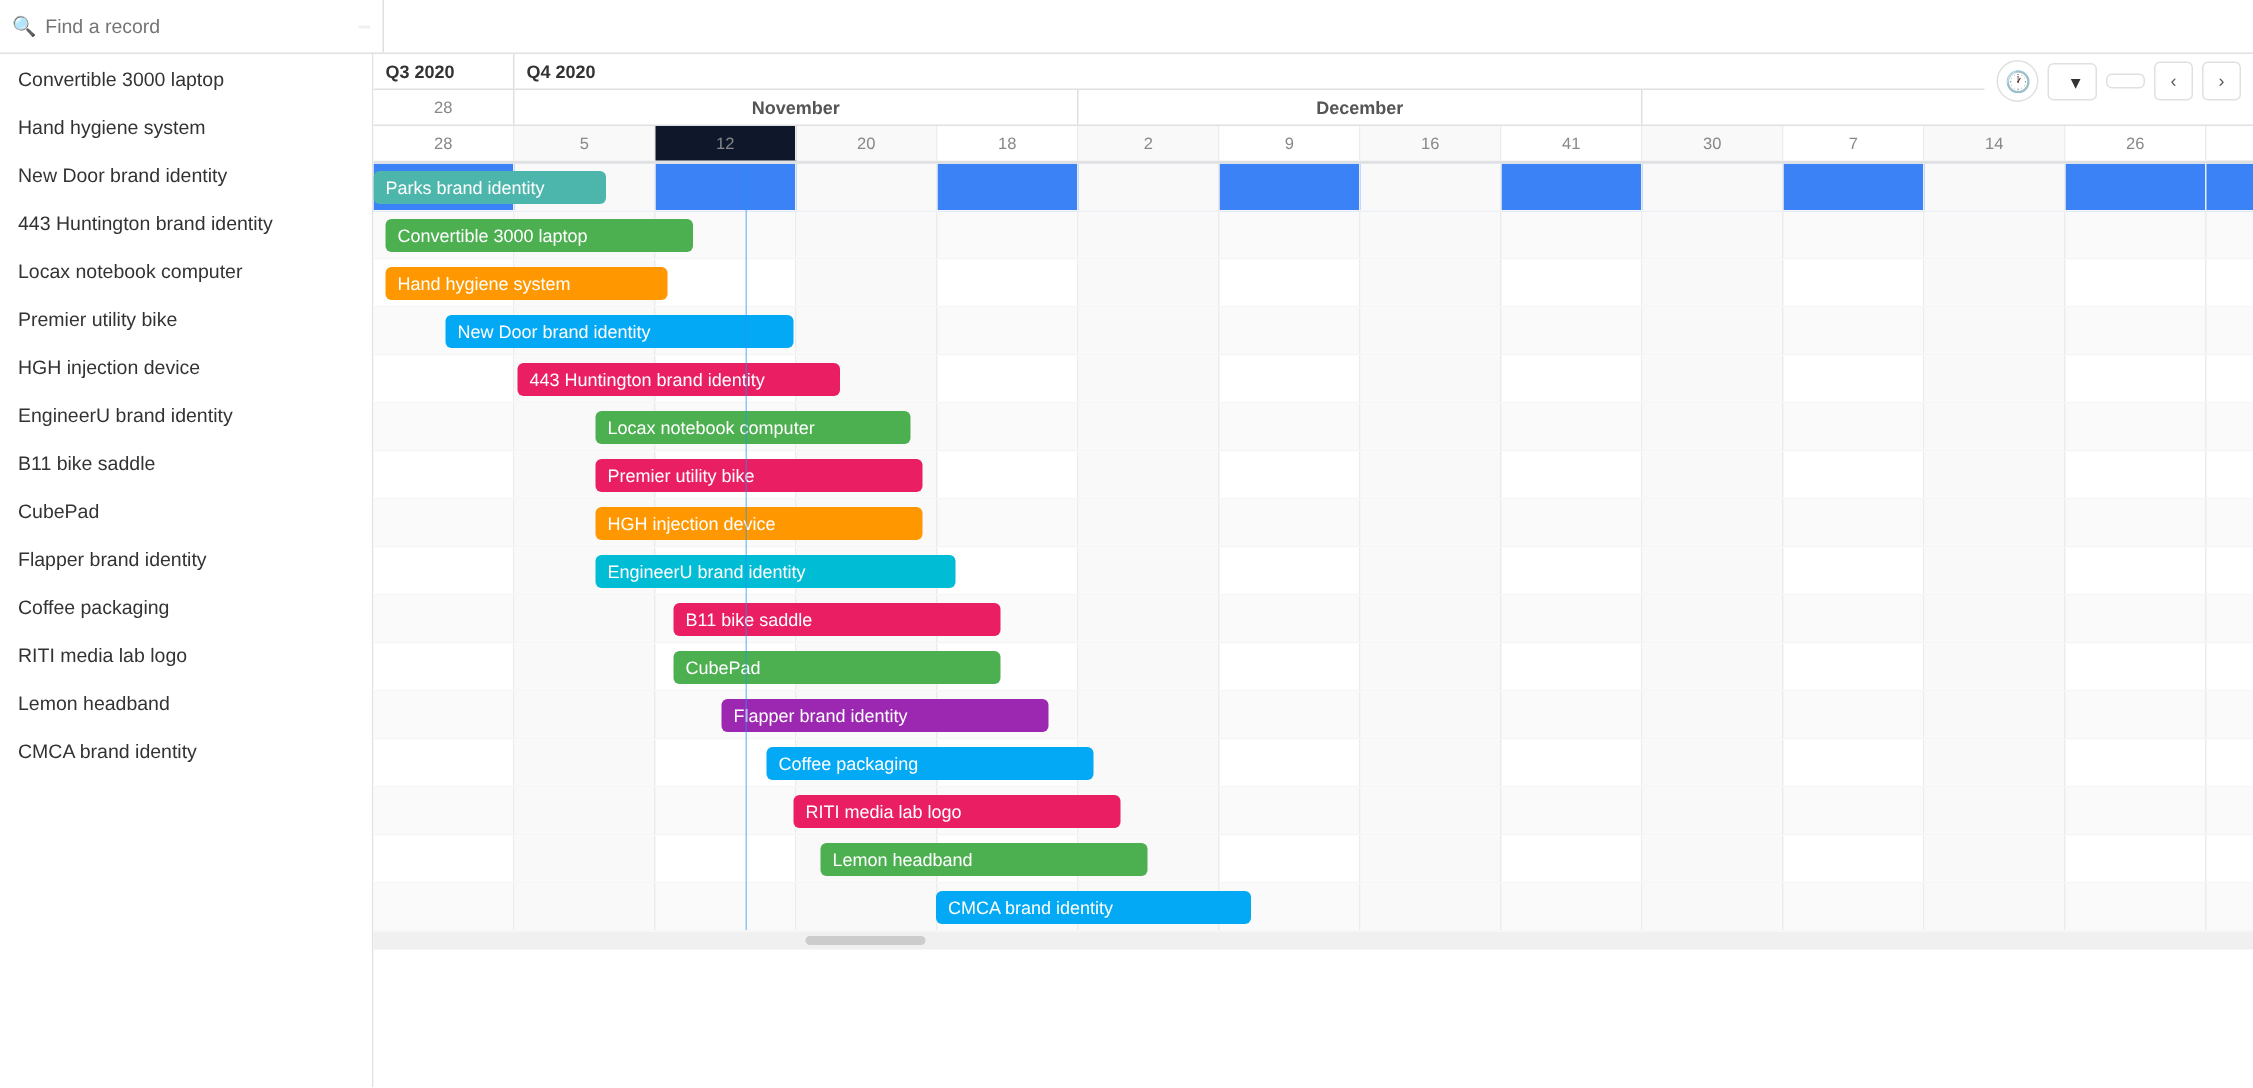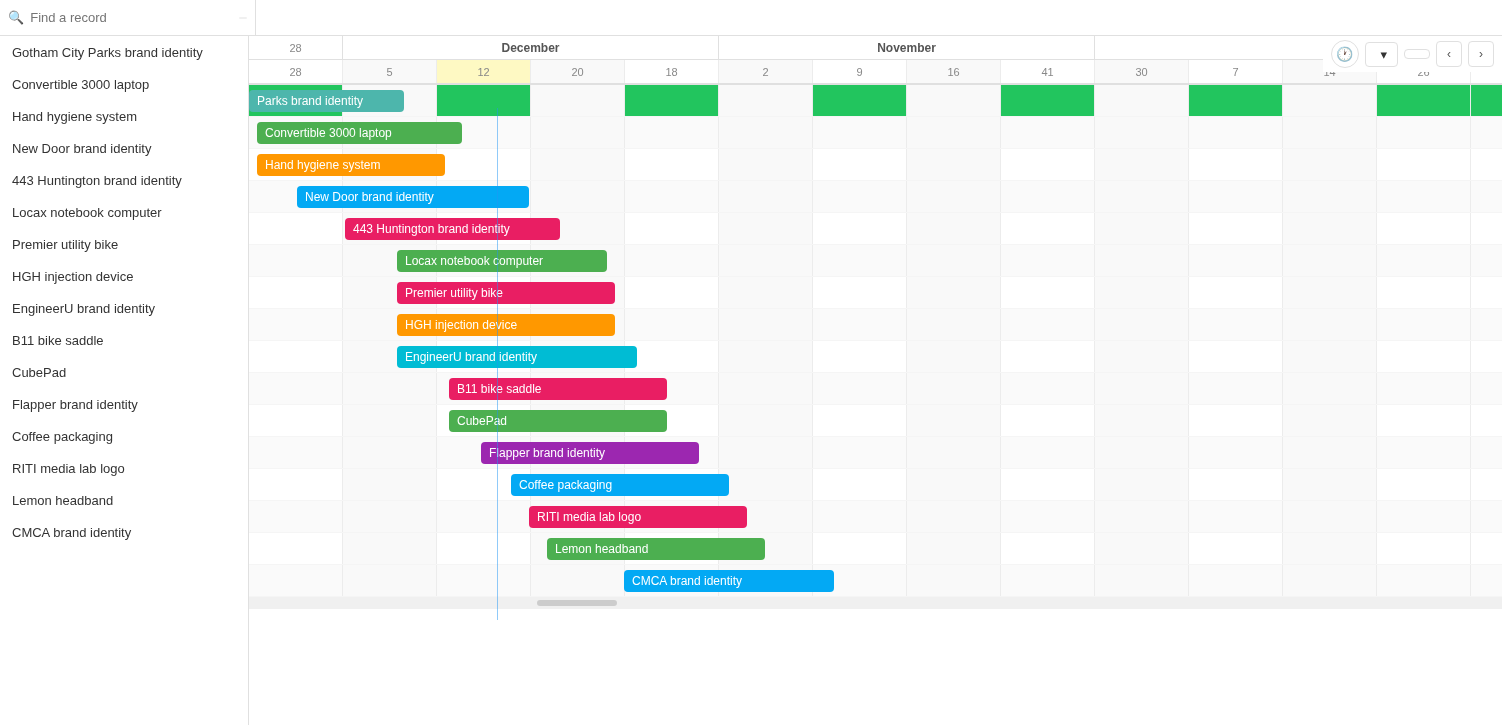--- a/index.html
+++ b/index.html
@@ -62,21 +62,20 @@
     <span class="search-icon">🔍</span>
     <input class="search-input" type="text" placeholder="Find a record" style="">
     <span class="keyboard-hint"></span>
   </div>
   <button class="btn-toolbar"></button>
   <button class="btn-toolbar"></button>
 </div>
 
 <div class="main-content">
   <div class="sidebar" id="sidebar-list">
-      <div class="sidebar-item">Gotham City Parks brand identity</div>
       <div class="sidebar-item">Convertible 3000 laptop</div>
       <div class="sidebar-item">Hand hygiene system</div>
       <div class="sidebar-item">New Door brand identity</div>
       <div class="sidebar-item">443 Huntington brand identity</div>
       <div class="sidebar-item">Locax notebook computer</div>
       <div class="sidebar-item">Premier utility bike</div>
       <div class="sidebar-item">HGH injection device</div>
       <div class="sidebar-item">EngineerU brand identity</div>
       <div class="sidebar-item">B11 bike saddle</div>
       <div class="sidebar-item">CubePad</div>
@@ -94,43 +93,47 @@
       <button class="dropdown-btn">
         <span></span>
         <span>▾</span>
       </button>
       <button class="btn-today"></button>
       <button class="btn-nav">‹</button>
       <button class="btn-nav">›</button>
     </div>
 
     <div id="gantt-header" class="gantt-header">
+        <div style="display: flex; height: 24px; border-bottom: 1px solid rgb(224, 224, 224); padding-left: 0px;">
+          <div style="width: 94px; font-size: 12px; font-weight: 600; padding: 4px 8px; border-right: 1px solid rgb(224, 224, 224); display: flex; align-items: center; color: rgb(51, 51, 51); flex-shrink: 0;">Q3 2020</div>
+          <div style="width: 1128px; font-size: 12px; font-weight: 600; padding: 4px 8px; border-right: 1px solid rgb(224, 224, 224); display: flex; align-items: center; color: rgb(51, 51, 51); flex-shrink: 0;">Q4 2020</div>
+        </div>
         <div style="display: flex; height: 24px; border-bottom: 1px solid rgb(224, 224, 224);">
           <div style="width: 94px; flex-shrink: 0; border-right: 1px solid rgb(224, 224, 224); font-size: 11px; color: rgb(136, 136, 136); display: flex; align-items: center; justify-content: center;">28</div>
+          <div style="width: 376px; flex-shrink: 0; border-right: 1px solid rgb(224, 224, 224); font-size: 12px; font-weight: 600; color: rgb(85, 85, 85); display: flex; align-items: center; justify-content: center;">November</div>
           <div style="width: 376px; flex-shrink: 0; border-right: 1px solid rgb(224, 224, 224); font-size: 12px; font-weight: 600; color: rgb(85, 85, 85); display: flex; align-items: center; justify-content: center;">December</div>
-          <div style="width: 376px; flex-shrink: 0; border-right: 1px solid rgb(224, 224, 224); font-size: 12px; font-weight: 600; color: rgb(85, 85, 85); display: flex; align-items: center; justify-content: center;">November</div>
         </div>
         <div style="display: flex; height: 24px; border-bottom: 1px solid rgb(224, 224, 224);">
           <div style="width: 94px; flex-shrink: 0; border-right: 1px solid rgb(236, 236, 236); font-size: 11px; color: rgb(136, 136, 136); display: flex; align-items: center; justify-content: center; background: rgb(255, 255, 255);">28</div>
           <div style="width: 94px; flex-shrink: 0; border-right: 1px solid rgb(236, 236, 236); font-size: 11px; color: rgb(136, 136, 136); display: flex; align-items: center; justify-content: center; background: rgb(249, 249, 249);">5</div>
-          <div style="width: 94px; flex-shrink: 0; border-right: 1px solid rgb(236, 236, 236); font-size: 11px; color: rgb(136, 136, 136); display: flex; align-items: center; justify-content: center; background: #fef9c3;">12</div>
+          <div style="width: 94px; flex-shrink: 0; border-right: 1px solid rgb(236, 236, 236); font-size: 11px; color: rgb(136, 136, 136); display: flex; align-items: center; justify-content: center; background: #0f172a;">12</div>
           <div style="width: 94px; flex-shrink: 0; border-right: 1px solid rgb(236, 236, 236); font-size: 11px; color: rgb(136, 136, 136); display: flex; align-items: center; justify-content: center; background: rgb(249, 249, 249);">20</div>
           <div style="width: 94px; flex-shrink: 0; border-right: 1px solid rgb(236, 236, 236); font-size: 11px; color: rgb(136, 136, 136); display: flex; align-items: center; justify-content: center; background: rgb(255, 255, 255);">18</div>
           <div style="width: 94px; flex-shrink: 0; border-right: 1px solid rgb(236, 236, 236); font-size: 11px; color: rgb(136, 136, 136); display: flex; align-items: center; justify-content: center; background: rgb(249, 249, 249);">2</div>
           <div style="width: 94px; flex-shrink: 0; border-right: 1px solid rgb(236, 236, 236); font-size: 11px; color: rgb(136, 136, 136); display: flex; align-items: center; justify-content: center; background: rgb(255, 255, 255);">9</div>
           <div style="width: 94px; flex-shrink: 0; border-right: 1px solid rgb(236, 236, 236); font-size: 11px; color: rgb(136, 136, 136); display: flex; align-items: center; justify-content: center; background: rgb(249, 249, 249);">16</div>
           <div style="width: 94px; flex-shrink: 0; border-right: 1px solid rgb(236, 236, 236); font-size: 11px; color: rgb(136, 136, 136); display: flex; align-items: center; justify-content: center; background: rgb(255, 255, 255);">41</div>
           <div style="width: 94px; flex-shrink: 0; border-right: 1px solid rgb(236, 236, 236); font-size: 11px; color: rgb(136, 136, 136); display: flex; align-items: center; justify-content: center; background: rgb(249, 249, 249);">30</div>
           <div style="width: 94px; flex-shrink: 0; border-right: 1px solid rgb(236, 236, 236); font-size: 11px; color: rgb(136, 136, 136); display: flex; align-items: center; justify-content: center; background: rgb(255, 255, 255);">7</div>
           <div style="width: 94px; flex-shrink: 0; border-right: 1px solid rgb(236, 236, 236); font-size: 11px; color: rgb(136, 136, 136); display: flex; align-items: center; justify-content: center; background: rgb(249, 249, 249);">14</div>
           <div style="width: 94px; flex-shrink: 0; border-right: 1px solid rgb(236, 236, 236); font-size: 11px; color: rgb(136, 136, 136); display: flex; align-items: center; justify-content: center; background: rgb(255, 255, 255);">26</div>
         </div>
       </div>
     <div id="gantt-body" class="gantt-body">
-        <div style="height: 32px; position: relative; border-bottom: 1px solid rgb(245, 245, 245); background: #22c55e;">
+        <div style="height: 32px; position: relative; border-bottom: 1px solid rgb(245, 245, 245); background: #3b82f6;">
           <div style="display: flex; height: 100%; width: 100%;">
             <div style="width: 94px; flex-shrink: 0; height: 100%; border-right: 1px solid rgb(236, 236, 236); background: transparent;"></div>
             <div style="width: 94px; flex-shrink: 0; height: 100%; border-right: 1px solid rgb(236, 236, 236); background: rgb(249, 249, 249);"></div>
             <div style="width: 94px; flex-shrink: 0; height: 100%; border-right: 1px solid rgb(236, 236, 236); background: transparent;"></div>
             <div style="width: 94px; flex-shrink: 0; height: 100%; border-right: 1px solid rgb(236, 236, 236); background: rgb(249, 249, 249);"></div>
             <div style="width: 94px; flex-shrink: 0; height: 100%; border-right: 1px solid rgb(236, 236, 236); background: transparent;"></div>
             <div style="width: 94px; flex-shrink: 0; height: 100%; border-right: 1px solid rgb(236, 236, 236); background: rgb(249, 249, 249);"></div>
             <div style="width: 94px; flex-shrink: 0; height: 100%; border-right: 1px solid rgb(236, 236, 236); background: transparent;"></div>
             <div style="width: 94px; flex-shrink: 0; height: 100%; border-right: 1px solid rgb(236, 236, 236); background: rgb(249, 249, 249);"></div>
             <div style="width: 94px; flex-shrink: 0; height: 100%; border-right: 1px solid rgb(236, 236, 236); background: transparent;"></div>

